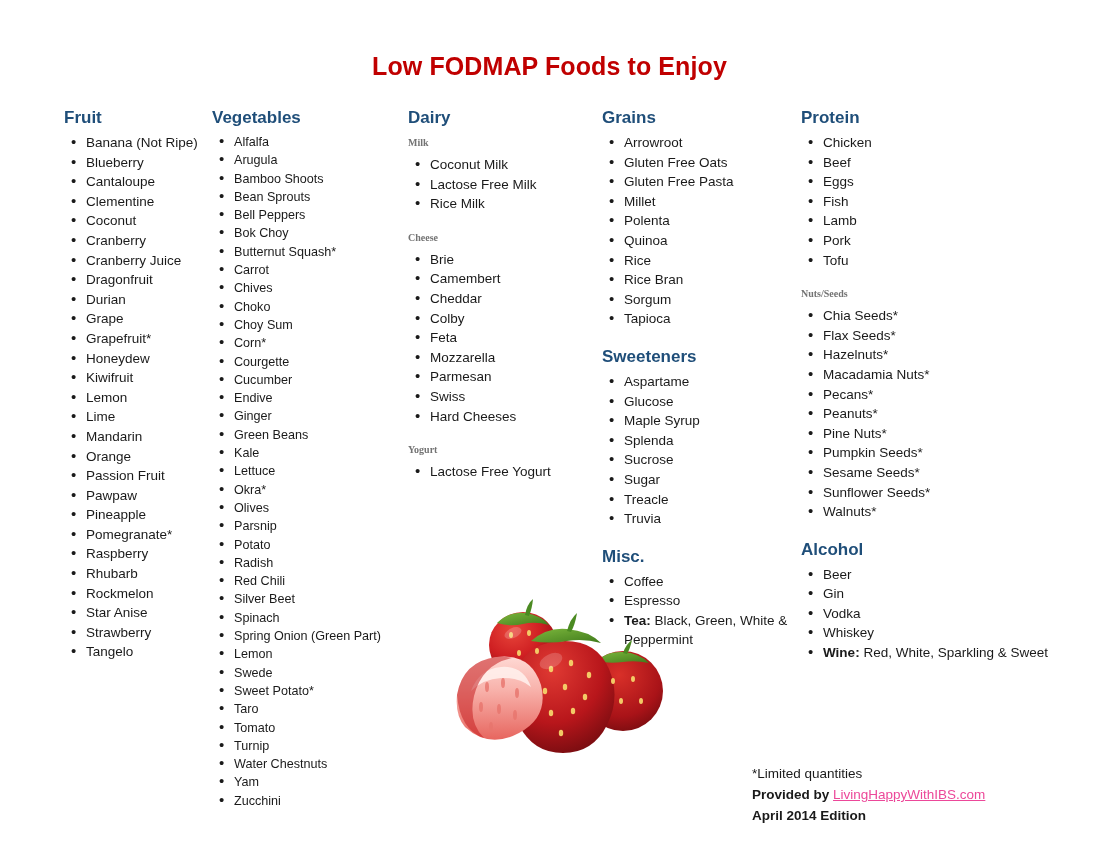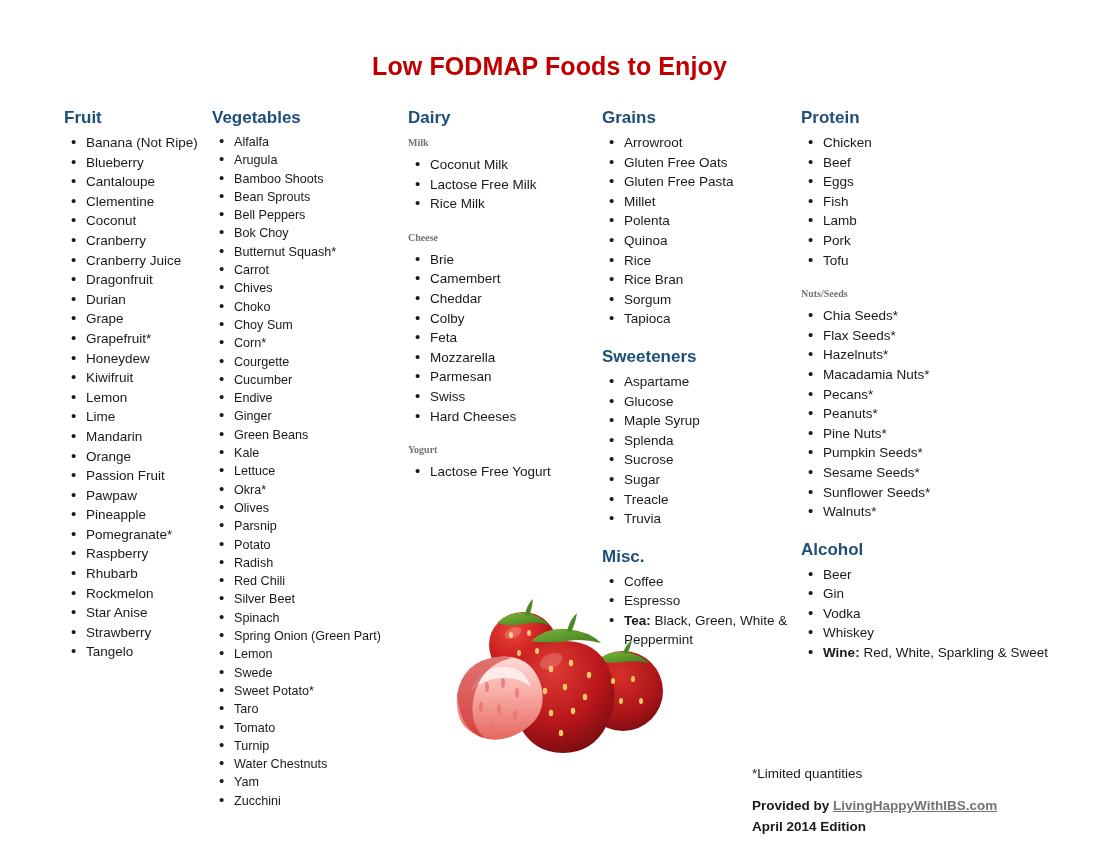--- a/index.html
+++ b/index.html
@@ -102,25 +102,24 @@
 
   .footer {
     position: absolute;
     left: 752px;
     top: 763px;
     width: 340px;
     font-size: 13.5px;
     line-height: 21px;
     color: #1a1a1a;
   }
-  .footer .limited { margin-bottom: 11px; }
+  .footer .limited { }
   .footer a {
-    color: #737373;
+    color: #ec4899;
     text-decoration: underline;
-    font-weight: bold;
   }
   .footer .edition { font-weight: bold; }
   .footer .provided-by { font-weight: bold; }
 </style>
 </head>
 <body>
 
 <div class="page">
 
   <div class="title">Low FODMAP Foods to Enjoy</div>

